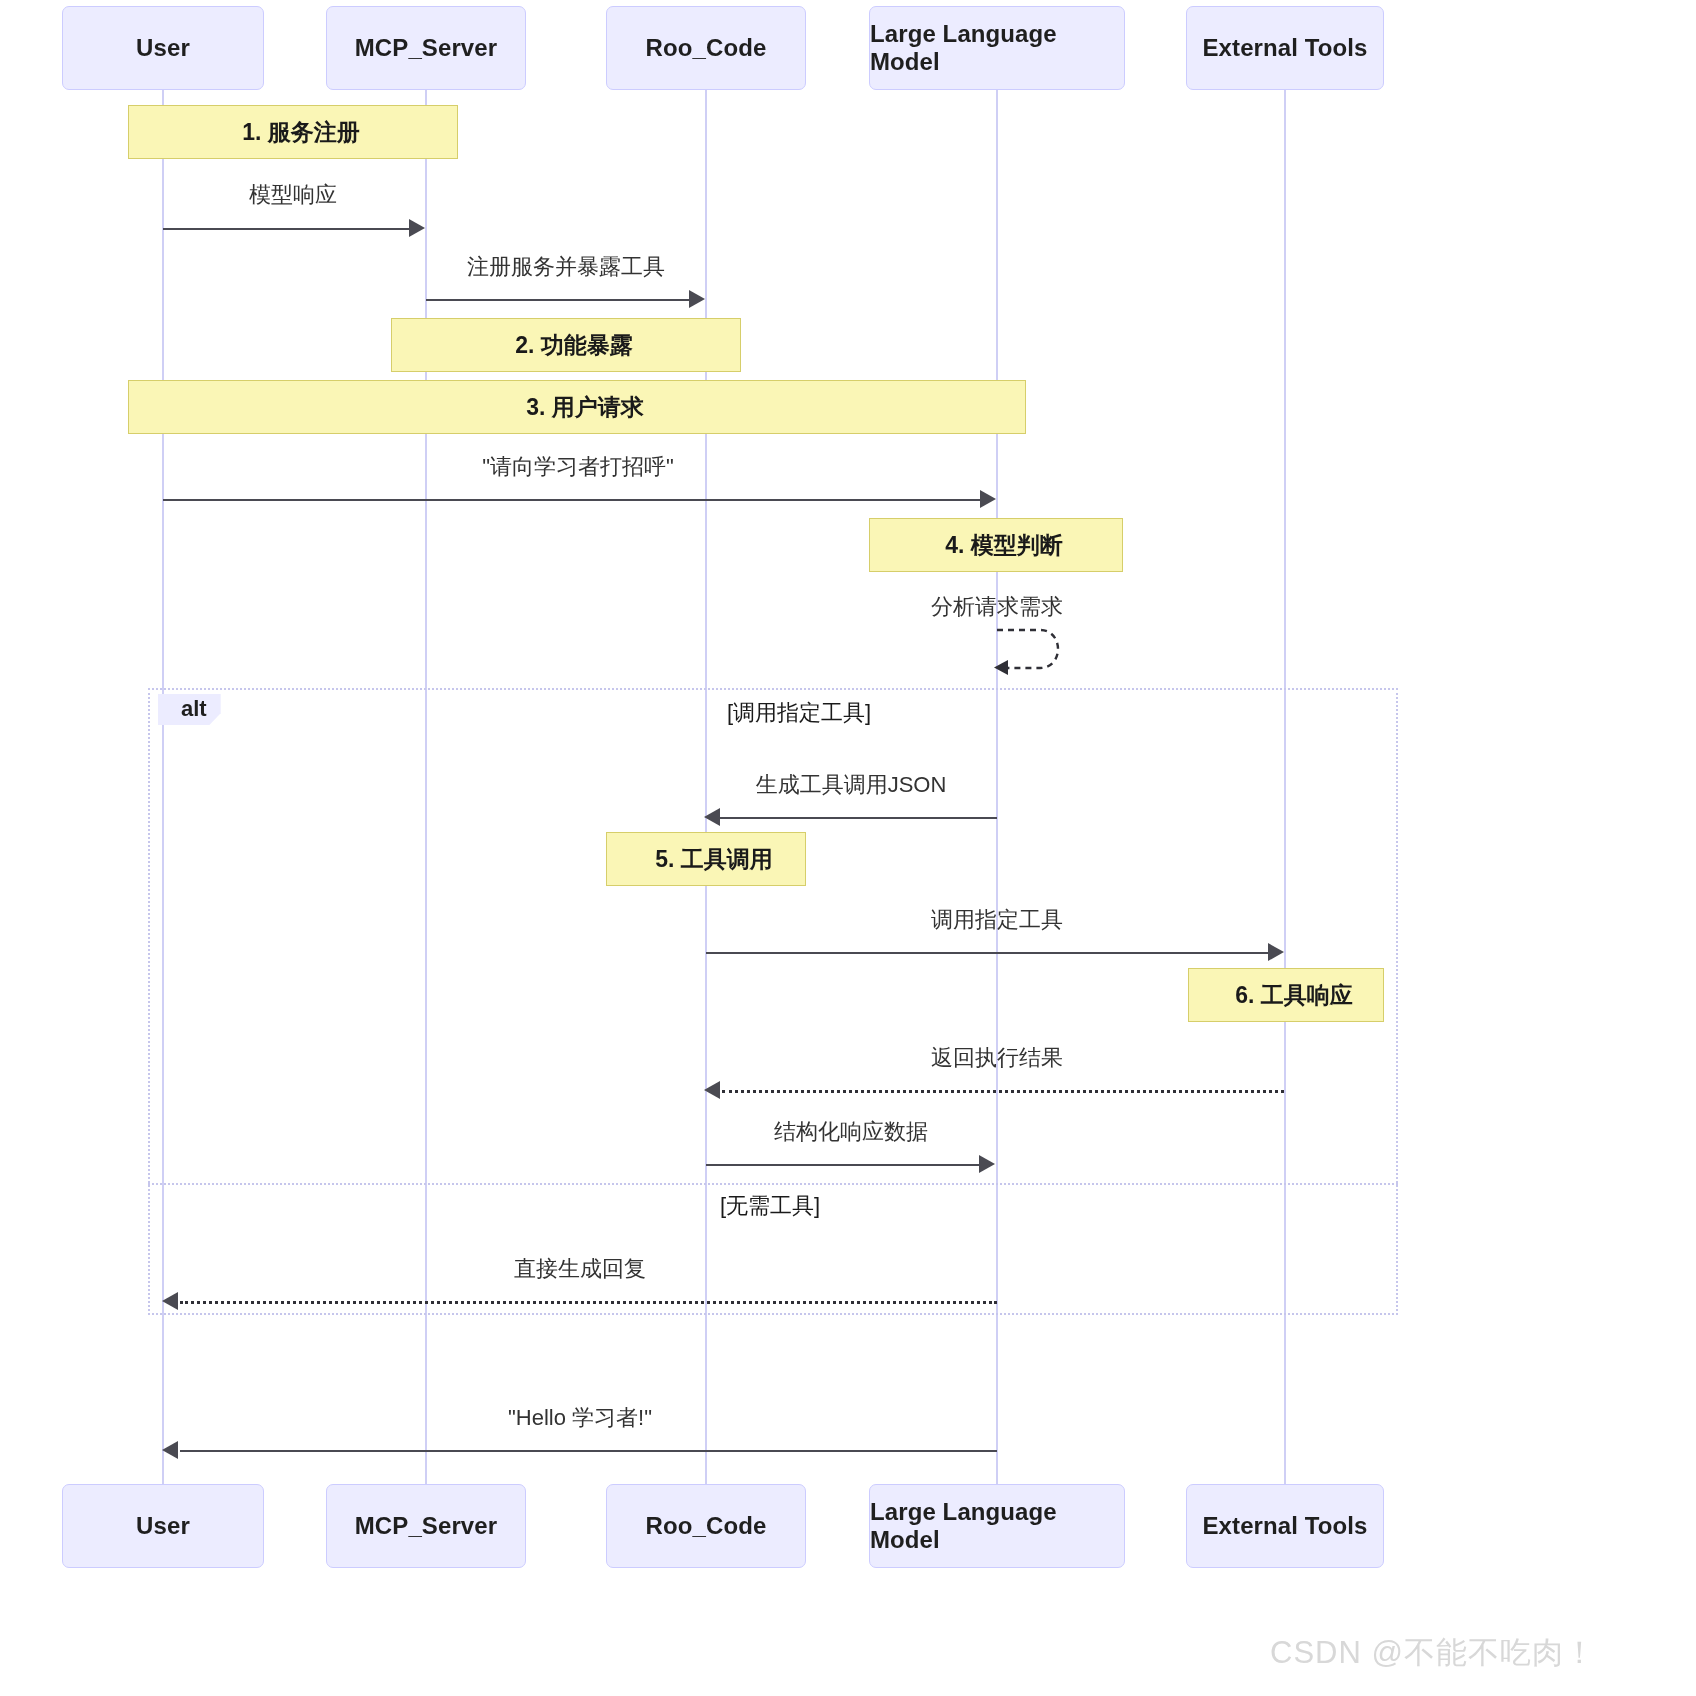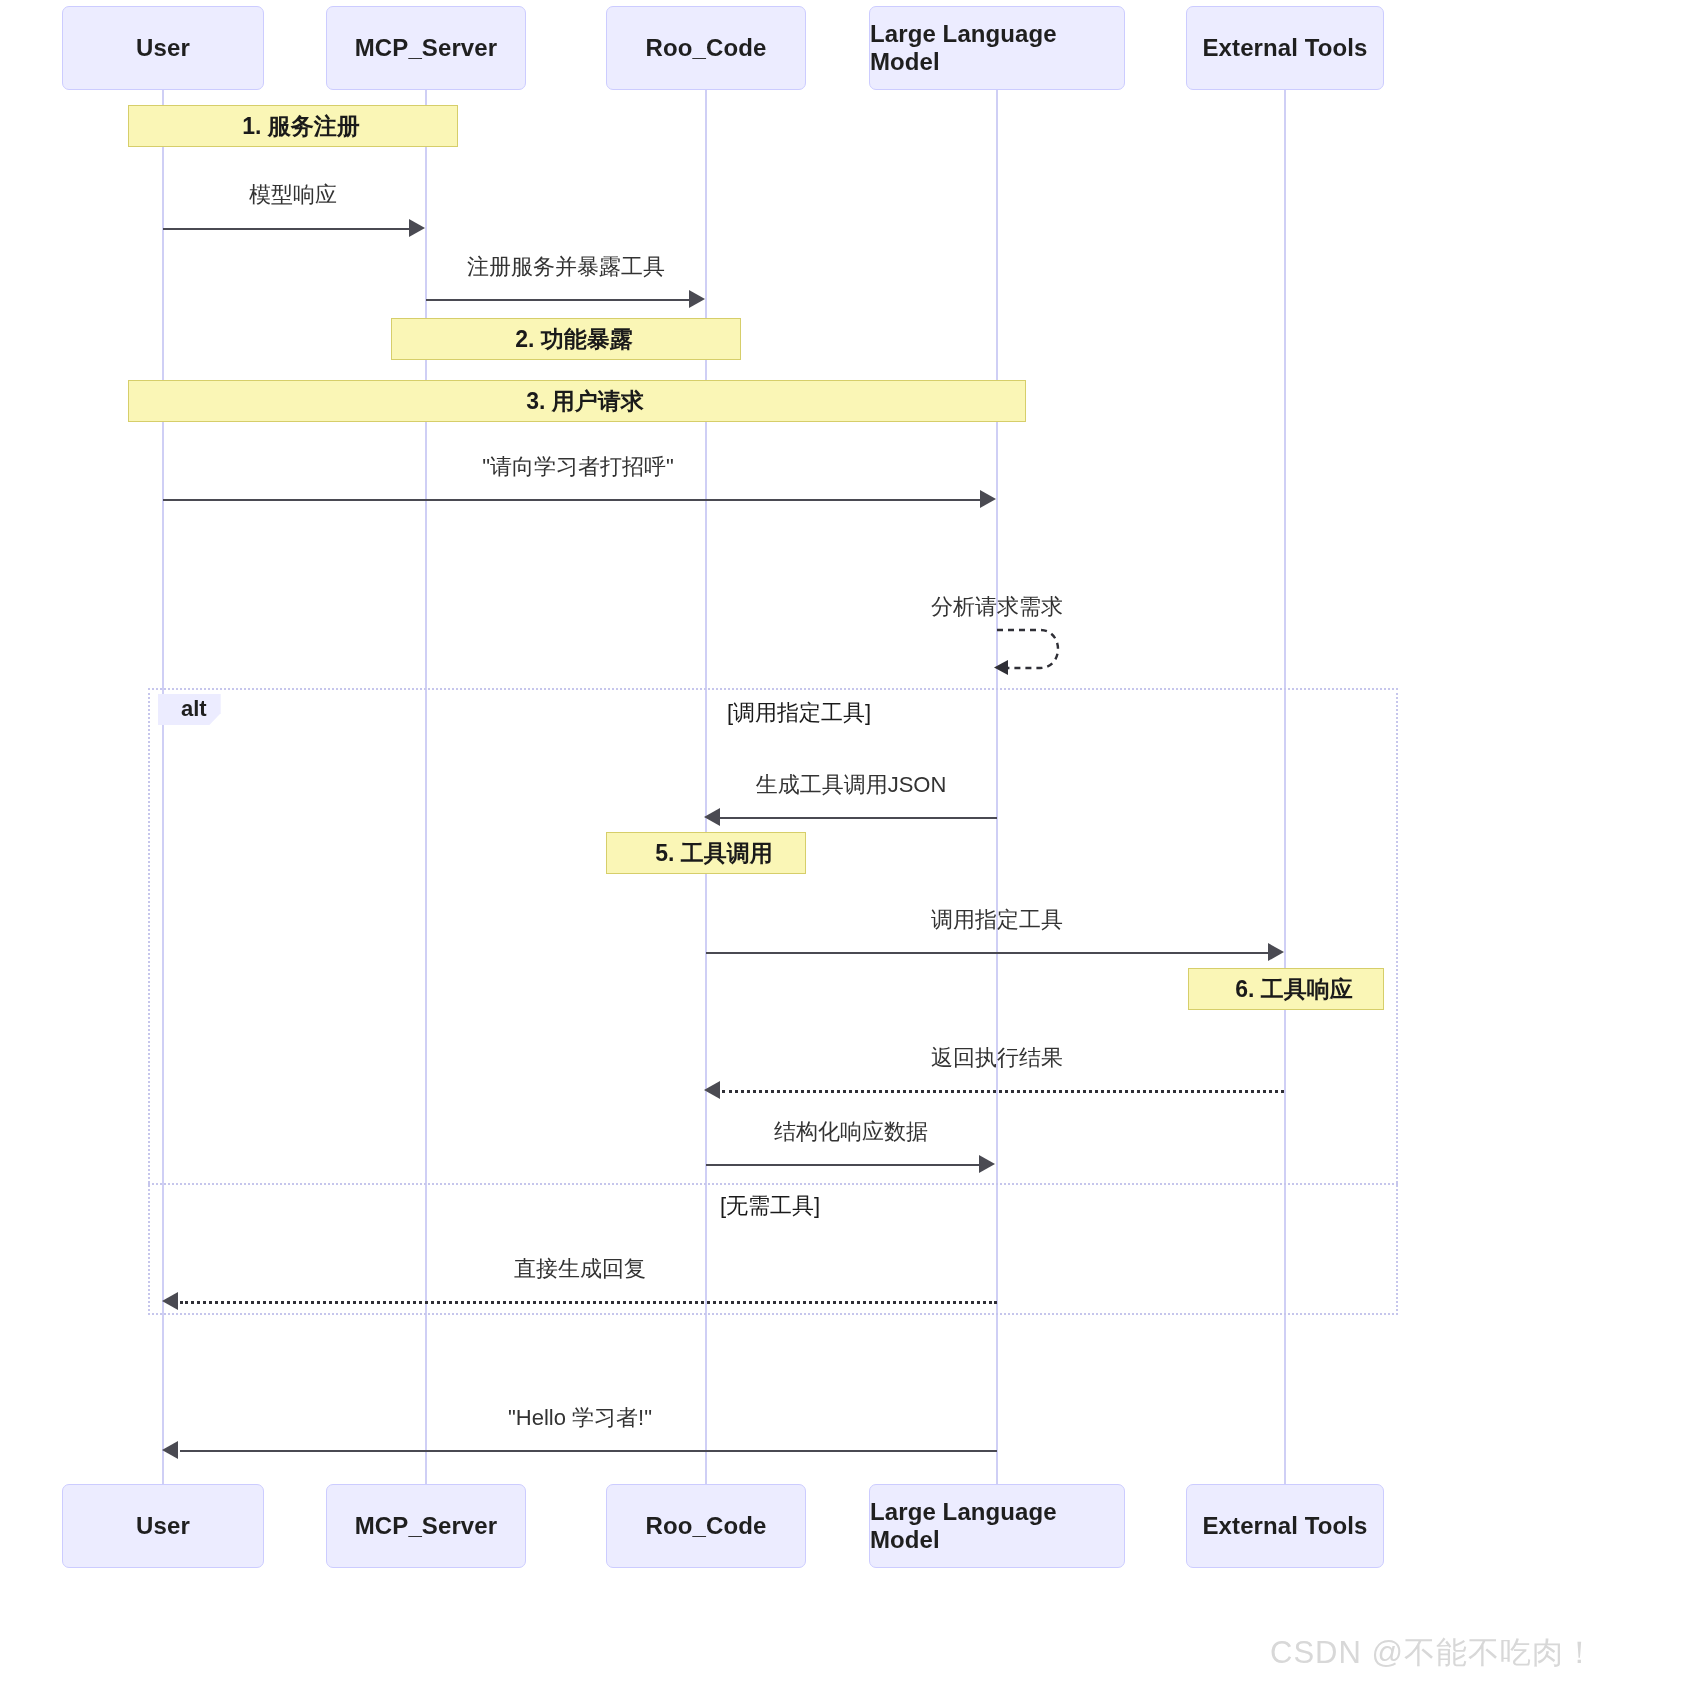--- a/index.html
+++ b/index.html
@@ -44,21 +44,21 @@
     position: absolute;
     box-sizing: border-box;
     background: #FAF6B6;
     border: 1px solid #D6CE6A;
     display: flex;
     align-items: center;
     justify-content: center;
     font-size: 23px;
     font-weight: 700;
     color: #1a1a1a;
-    height: 42px;
+    height: 54px;
     padding-left: 16px;
   }
   
   .msg-label {
     position: absolute;
     font-size: 22px;
     color: #333333;
     white-space: nowrap;
     text-align: center;
     transform: translateX(-50%);
@@ -229,20 +229,23 @@
 
   <div class="note-box" style="left:128px; top:105px; width:330px;">
     <span>1. 服务注册</span>
   </div>
   <div class="note-box" style="left:391px; top:318px; width:350px;">
     <span>2. 功能暴露</span>
   </div>
   <div class="note-box" style="left:128px; top:380px; width:898px;">
     <span>3. 用户请求</span>
   </div>
+  <div class="note-box" style="left:869px; top:518px; width:254px;">
+    <span>4. 模型判断</span>
+  </div>
   <div class="note-box" style="left:606px; top:832px; width:200px;">
     <span>5. 工具调用</span>
   </div>
   <div class="note-box" style="left:1188px; top:968px; width:196px;">
     <span>6. 工具响应</span>
   </div>
 
   <div class="actor-box" style="left:62px; top:1484px; width:202px;">
     <span>User</span>
   </div>

